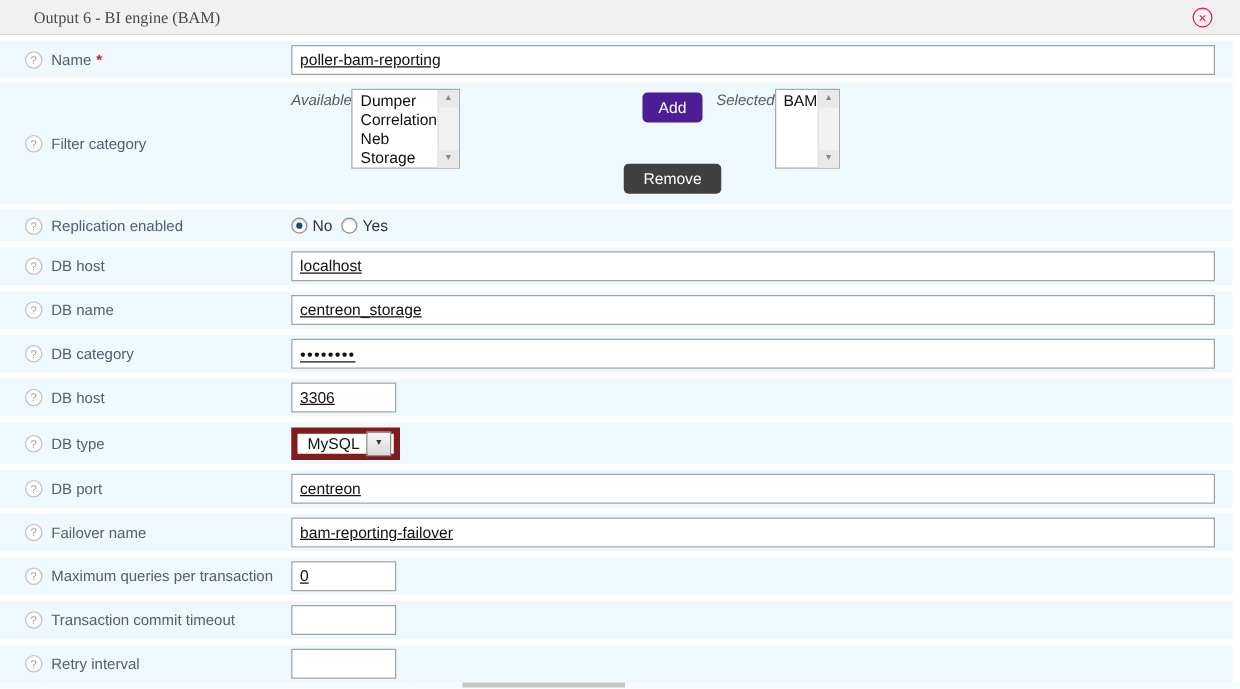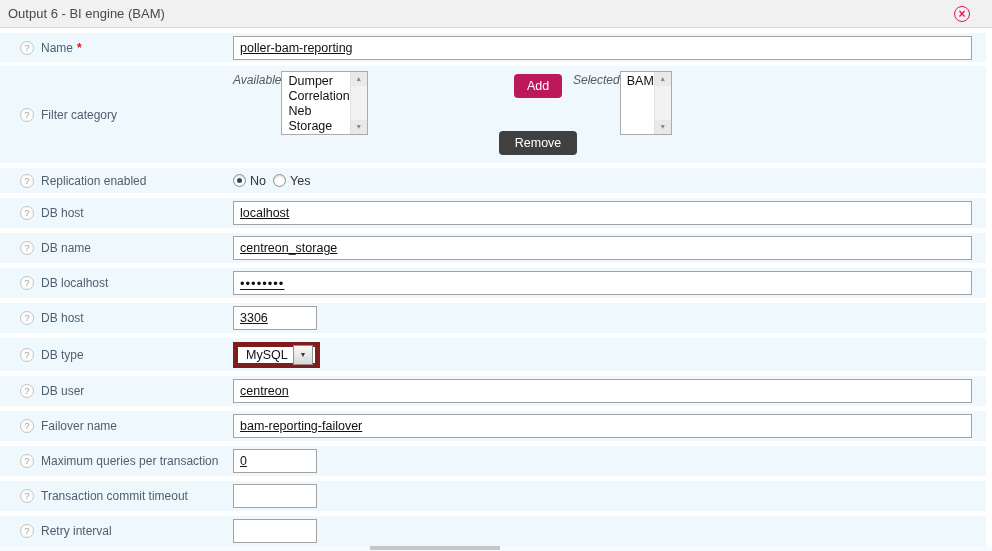--- a/index.html
+++ b/index.html
@@ -5,21 +5,21 @@
   * { box-sizing: border-box; }
   html, body { margin:0; padding:0; }
   body {
     width: 992px; height: 551px;
     font-family: "Liberation Sans", "DejaVu Sans", sans-serif;
     background: #ffffff; overflow: hidden;
   }
   
   .header {
     height: 28px; background: #f1f1f1; border-bottom: 1px solid #d9d9d9;
-    display: flex; align-items: center; padding: 0 8px; position: relative;
+    display: flex; align-items: center; padding: 0 27px; position: relative; font-family: Liberation Serif, serif;
   }
   .header-title { font-size: 13px; color: #4a4a4a; }
   .close-btn {
     position: absolute; right: 22px; top: 6px; width: 16px; height: 16px;
     border: 1px solid #e8164f; border-radius: 50%; color: #e8164f;
     font-size: 12px; line-height: 14px; text-align: center; font-weight: bold;
     cursor: pointer; background: transparent;
   }
   
   .row {
@@ -62,21 +62,21 @@
   }
   .scroll-btn {
     height: 14px; line-height: 14px; width: 100%; text-align: center;
     font-size: 7px; color: #8a8a8a; background: #e9e9e9; cursor: pointer;
   }
   .btn-col { width: 70px; flex: none; display: flex; flex-direction: column; align-items: center; padding-top: 3px; }
   .btn {
     border: none; border-radius: 4px; color: #fff; font-size: 12.5px;
     font-family: inherit; cursor: pointer; display: block;
   }
-  .btn-add { background: #be185d; padding: 5px 13px; }
+  .btn-add { background: #4c1d95; padding: 5px 13px; }
   .btn-remove { background: #404040; padding: 5px 16px; margin-top: 33px; }
   
   .radio-group { display: flex; align-items: center; font-size: 12.5px; color: #333; }
   .radio {
     width: 13px; height: 13px; border-radius: 50%; border: 1px solid #909090;
     background: #fff; margin-right: 4px; position: relative; flex: none;
     box-shadow: inset 0 1px 2px rgba(0,0,0,.18); cursor: pointer;
   }
   .radio.checked::after {
     content: ""; position: absolute; left: 3px; top: 3px;
@@ -177,21 +177,21 @@
 <div class="row row-std">
   <span class="help">?</span>
   <span class="label">DB name</span>
   <div class="field">
     <input class="text" type="text" value="centreon_storage" style="">
   </div>
 </div>
 
 <div class="row row-std">
   <span class="help">?</span>
-  <span class="label">DB localhost</span>
+  <span class="label">DB category</span>
   <div class="field">
     <input class="text pwd" type="text" value="••••••••" style="">
   </div>
 </div>
 
 <div class="row row-std">
   <span class="help">?</span>
   <span class="label">DB host</span>
   <div class="field">
     <input class="text text-small" type="text" value="3306" style="">
@@ -204,21 +204,21 @@
   <div class="field">
     <div class="select-box">
       <span class="select-text">MySQL</span>
       <span class="select-btn">▼</span>
     </div>
   </div>
 </div>
 
 <div class="row row-std">
   <span class="help">?</span>
-  <span class="label">DB user</span>
+  <span class="label">DB port</span>
   <div class="field">
     <input class="text" type="text" value="centreon" style="">
   </div>
 </div>
 
 <div class="row row-std">
   <span class="help">?</span>
   <span class="label">Failover name</span>
   <div class="field">
     <input class="text" type="text" value="bam-reporting-failover" style="">

